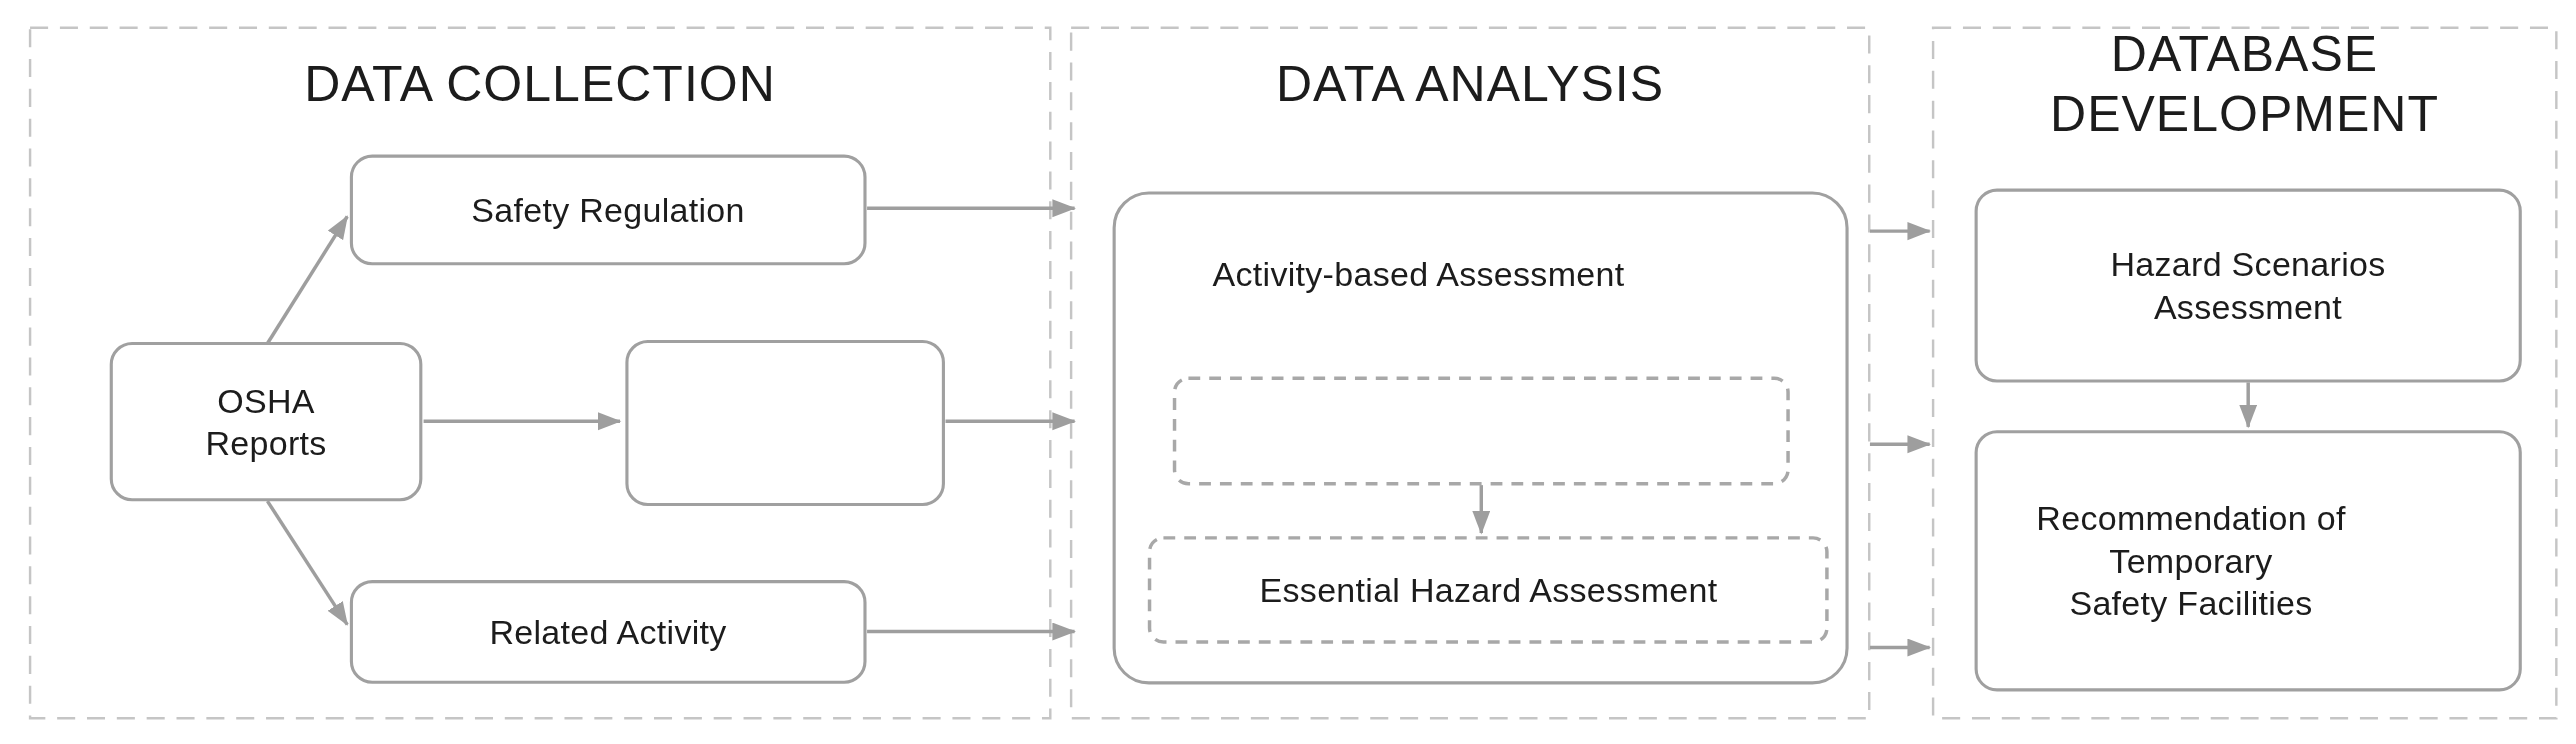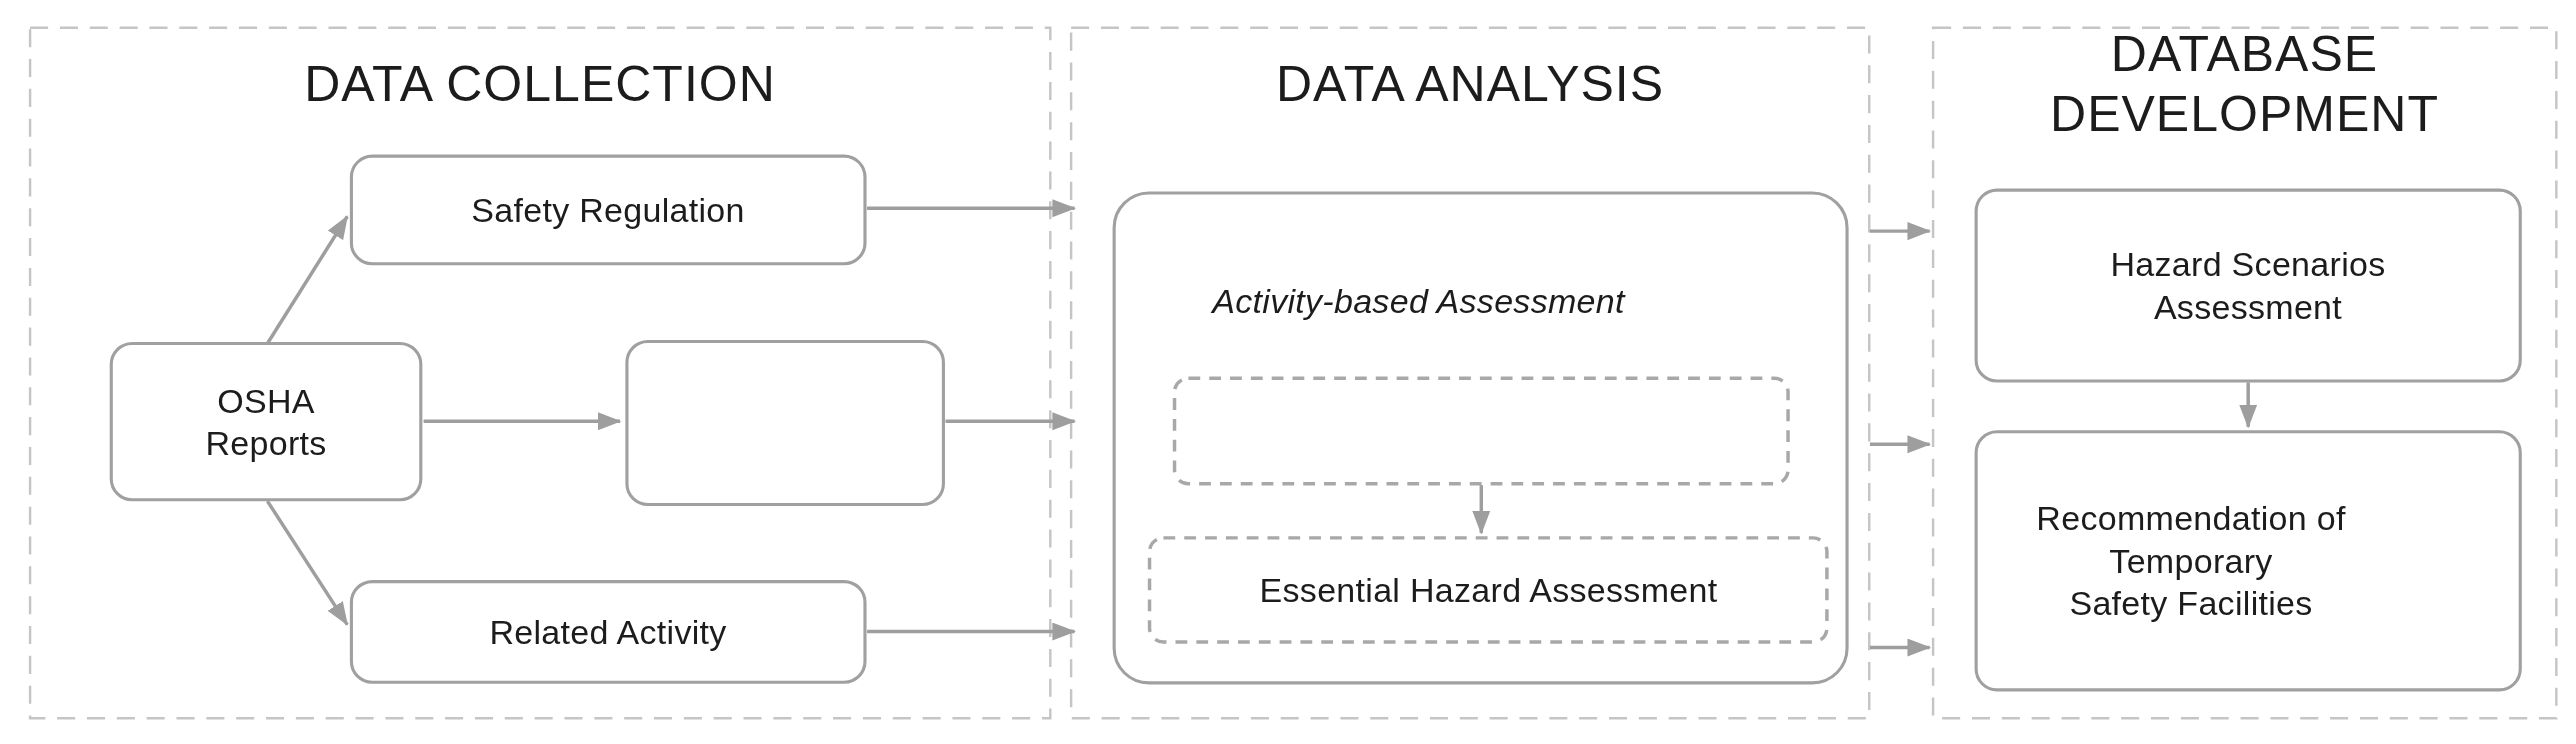--- a/index.html
+++ b/index.html
@@ -82,21 +82,21 @@
 
   <div class="section-title" style="left:30px;top:57px;width:1020px;height:54px;">DATA COLLECTION</div>
   <div class="section-title" style="left:1071px;top:57px;width:798px;height:54px;">DATA ANALYSIS</div>
   <div class="section-title" style="left:1933px;top:57px;width:623px;height:54px;">DATABASE DEVELOPMENT</div>
 
   <div class="label" style="left:111px;top:344px;width:310px;height:156px;">OSHA
 Reports</div>
   <div class="label" style="left:351px;top:156px;width:514px;height:108px;">Safety Regulation</div>
   <div class="label" style="left:351px;top:582px;width:514px;height:101px;">Related Activity</div>
 
-  <div class="label" style="left:1114px;top:260px;width:609px;height:83px;font-style:italic;">Activity-based Assessment</div>
+  <div class="label" style="left:1114px;top:233px;width:609px;height:83px;">Activity-based Assessment</div>
   <div class="label" style="left:1150px;top:538px;width:677px;height:104px;">Essential Hazard Assessment</div>
 
   <div class="label" style="left:1976px;top:190px;width:544px;height:191px;">Hazard Scenarios
 Assessment</div>
   <div class="label" style="left:1976px;top:432px;width:430px;height:258px;">Recommendation of
 Temporary
 Safety Facilities</div>
 
 </div>
 

